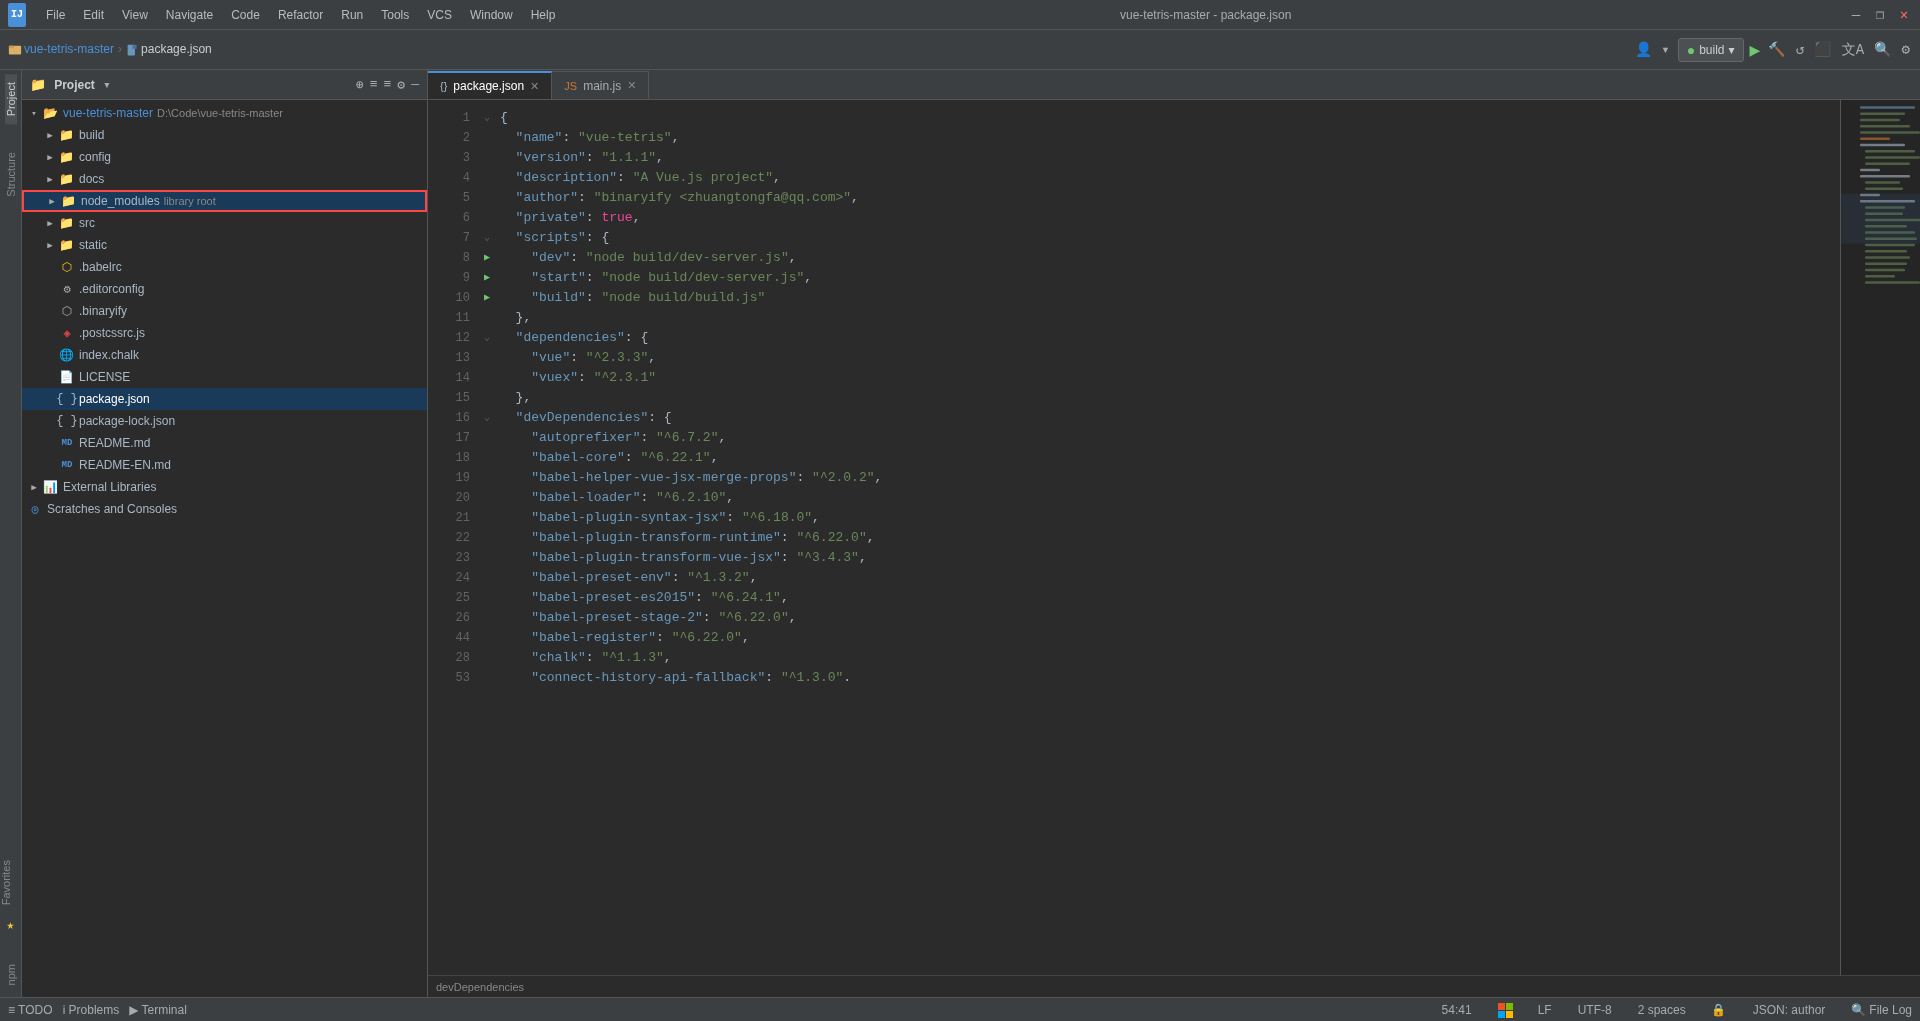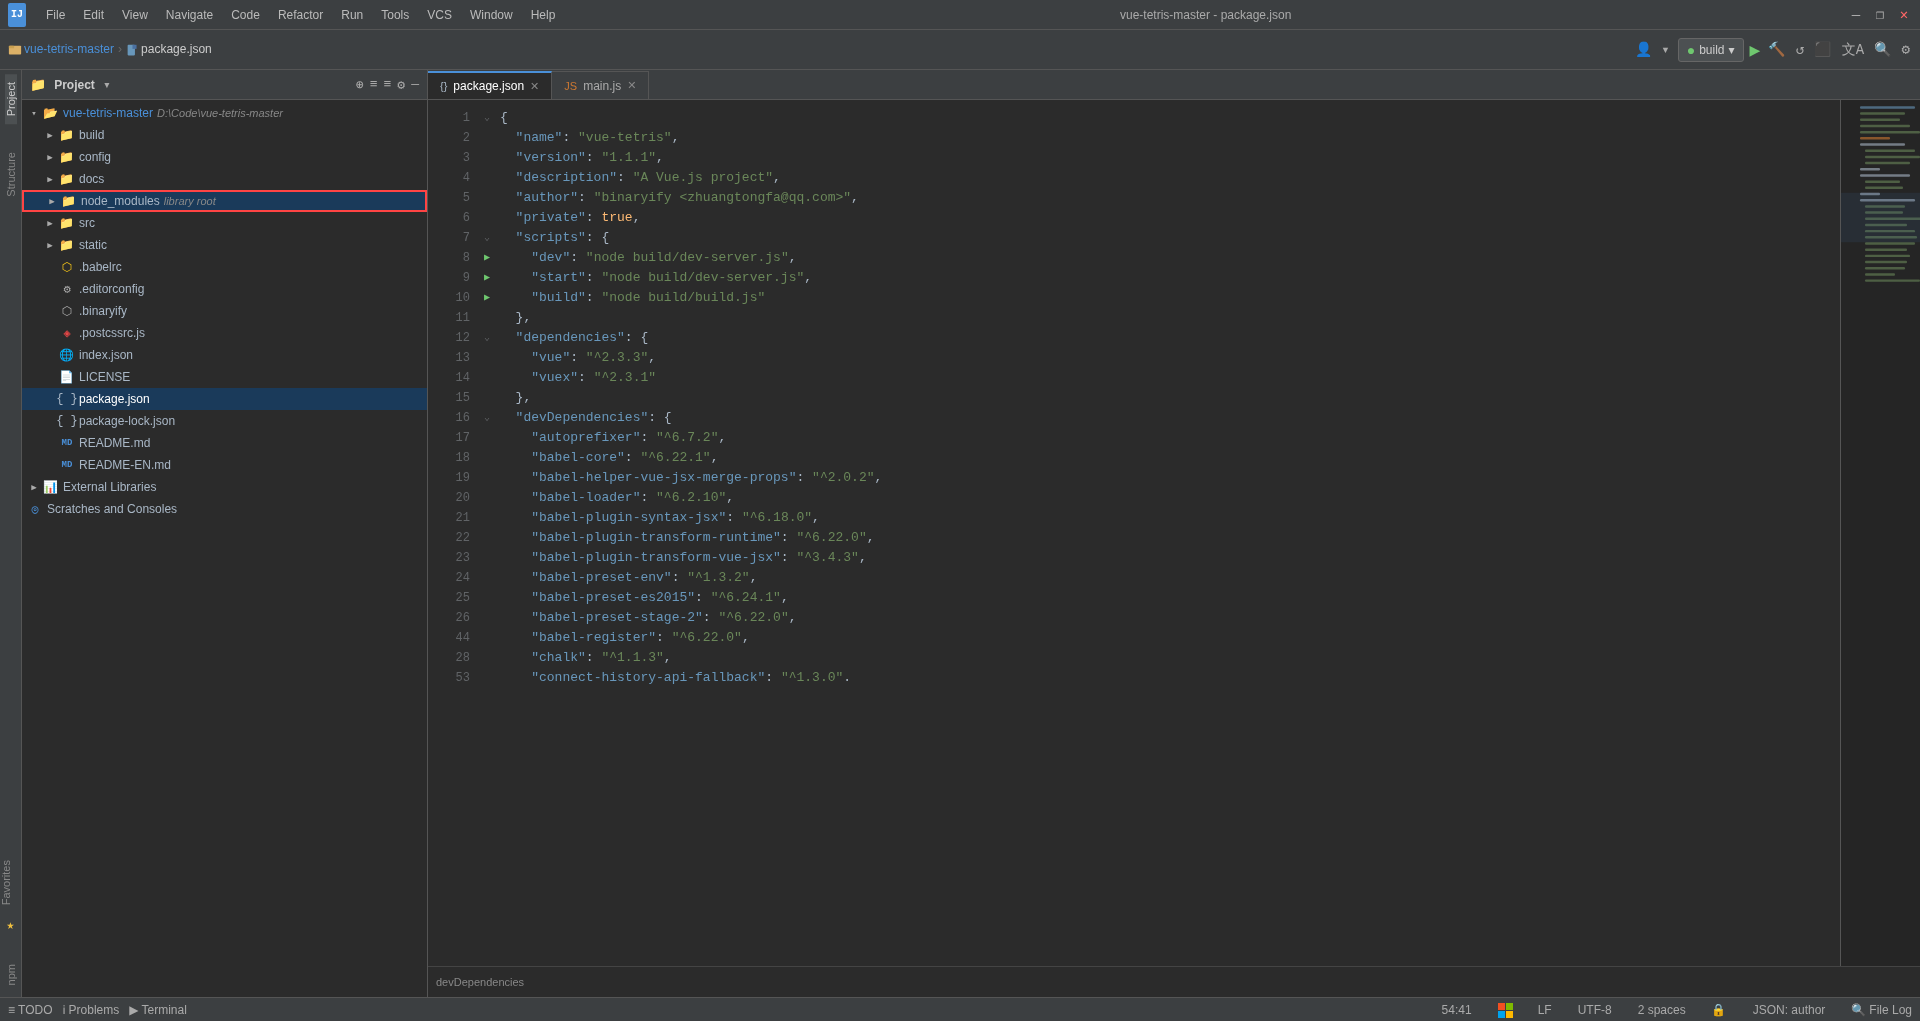--- a/index.html
+++ b/index.html
@@ -208,21 +208,20 @@
     .tree-label {
       font-size: 12px;
       color: #a9b7c6;
       font-family: 'Segoe UI', sans-serif;
     }
     .tree-label-muted {
       color: #888;
       font-size: 11px;
       margin-left: 4px;
       font-family: 'Segoe UI', sans-serif;
-      font-style: italic;
     }
 
     
     #editor-area {
       flex: 1;
       display: flex;
       flex-direction: column;
       background: #2b2b2b;
       overflow: hidden;
     }
@@ -320,21 +319,21 @@
     .code-line { 
       height: 20px;
       white-space: pre;
       display: flex;
       align-items: center;
     }
     
     .c-brace { color: #a9b7c6; }
     .c-key { color: #6897bb; }
     .c-str { color: #6a8759; }
-    .c-bool { color: #fdba74; }
+    .c-bool { color: #ec4899; }
     .c-colon { color: #a9b7c6; }
     .c-comma { color: #a9b7c6; }
 
     
     #minimap {
       width: 80px;
       background: #252525;
       border-left: 1px solid #555;
       position: relative;
       overflow: hidden;
@@ -607,21 +606,21 @@
 
       <div class="tree-item">
         <div class="tree-indent" style="width:36px;"></div>
         <span class="tree-icon postcss-icon">◈</span>
         <span class="tree-label">.postcssrc.js</span>
       </div>
 
       <div class="tree-item">
         <div class="tree-indent" style="width:36px;"></div>
         <span class="tree-icon html-icon">🌐</span>
-        <span class="tree-label">index.json</span>
+        <span class="tree-label">index.chalk</span>
       </div>
 
       <div class="tree-item">
         <div class="tree-indent" style="width:36px;"></div>
         <span class="tree-icon license-icon">📄</span>
         <span class="tree-label">LICENSE</span>
       </div>
 
       <div class="tree-item" style="background:#1a3a5a;">
         <div class="tree-indent" style="width:36px;"></div>
@@ -805,21 +804,21 @@
             <rect x="25" y="135" width="40" height="2" fill="#6a8759" rx="1"></rect>
             <rect x="25" y="140" width="30" height="2" fill="#6a8759" rx="1"></rect>
             <rect x="25" y="145" width="55" height="2" fill="#6a8759" rx="1"></rect>
 
             <rect x="0" y="75" width="80" height="40" fill="rgba(74,144,217,0.15)" rx="0"></rect>
           </svg>
         </div>
       </div>
     </div>
 
-    <div style="height:31px;background:#2b2b2b;border-top:1px solid #444;display:flex;align-items:center;padding:0 8px;">
+    <div style="height:22px;background:#2b2b2b;border-top:1px solid #444;display:flex;align-items:center;padding:0 8px;">
       <span style="font-size:11px;color:#888;font-family:'Segoe UI',sans-serif;">devDependencies</span>
     </div>
   </div>
 </div>
 
 <div id="status-bar">
   <div class="status-left">
     <div class="status-item">
       <span>≡</span>
       <span>TODO</span>

